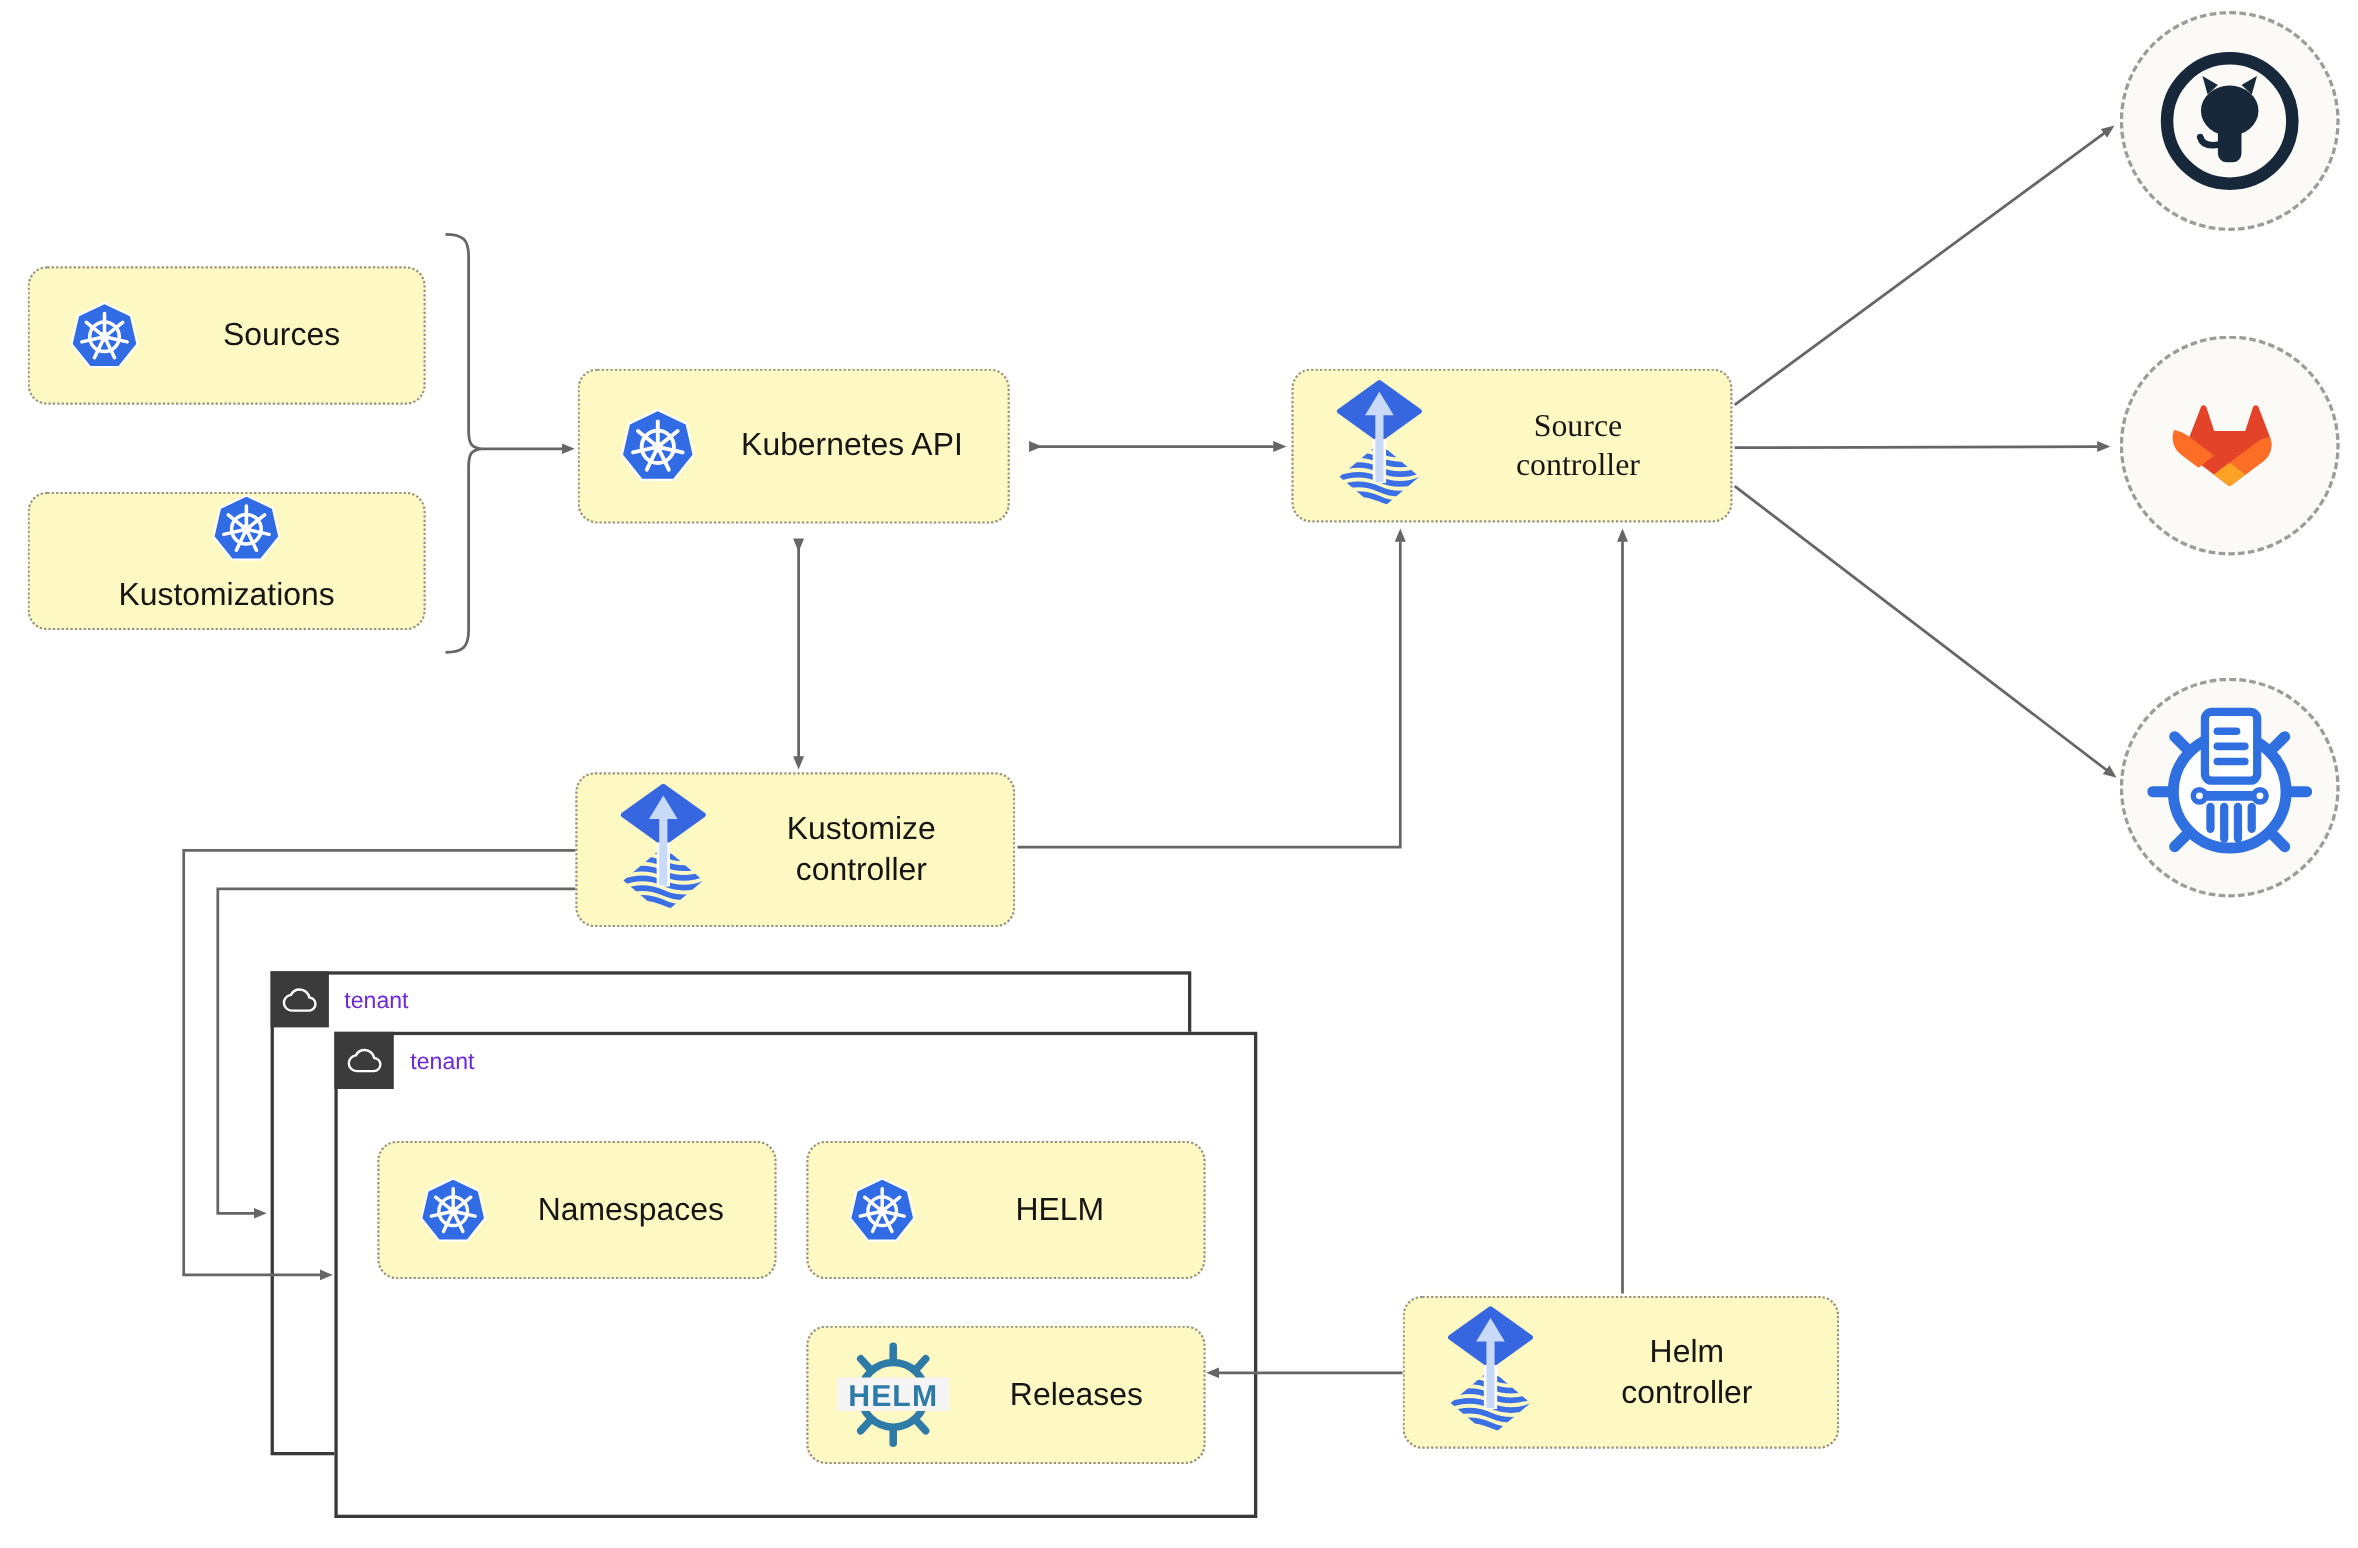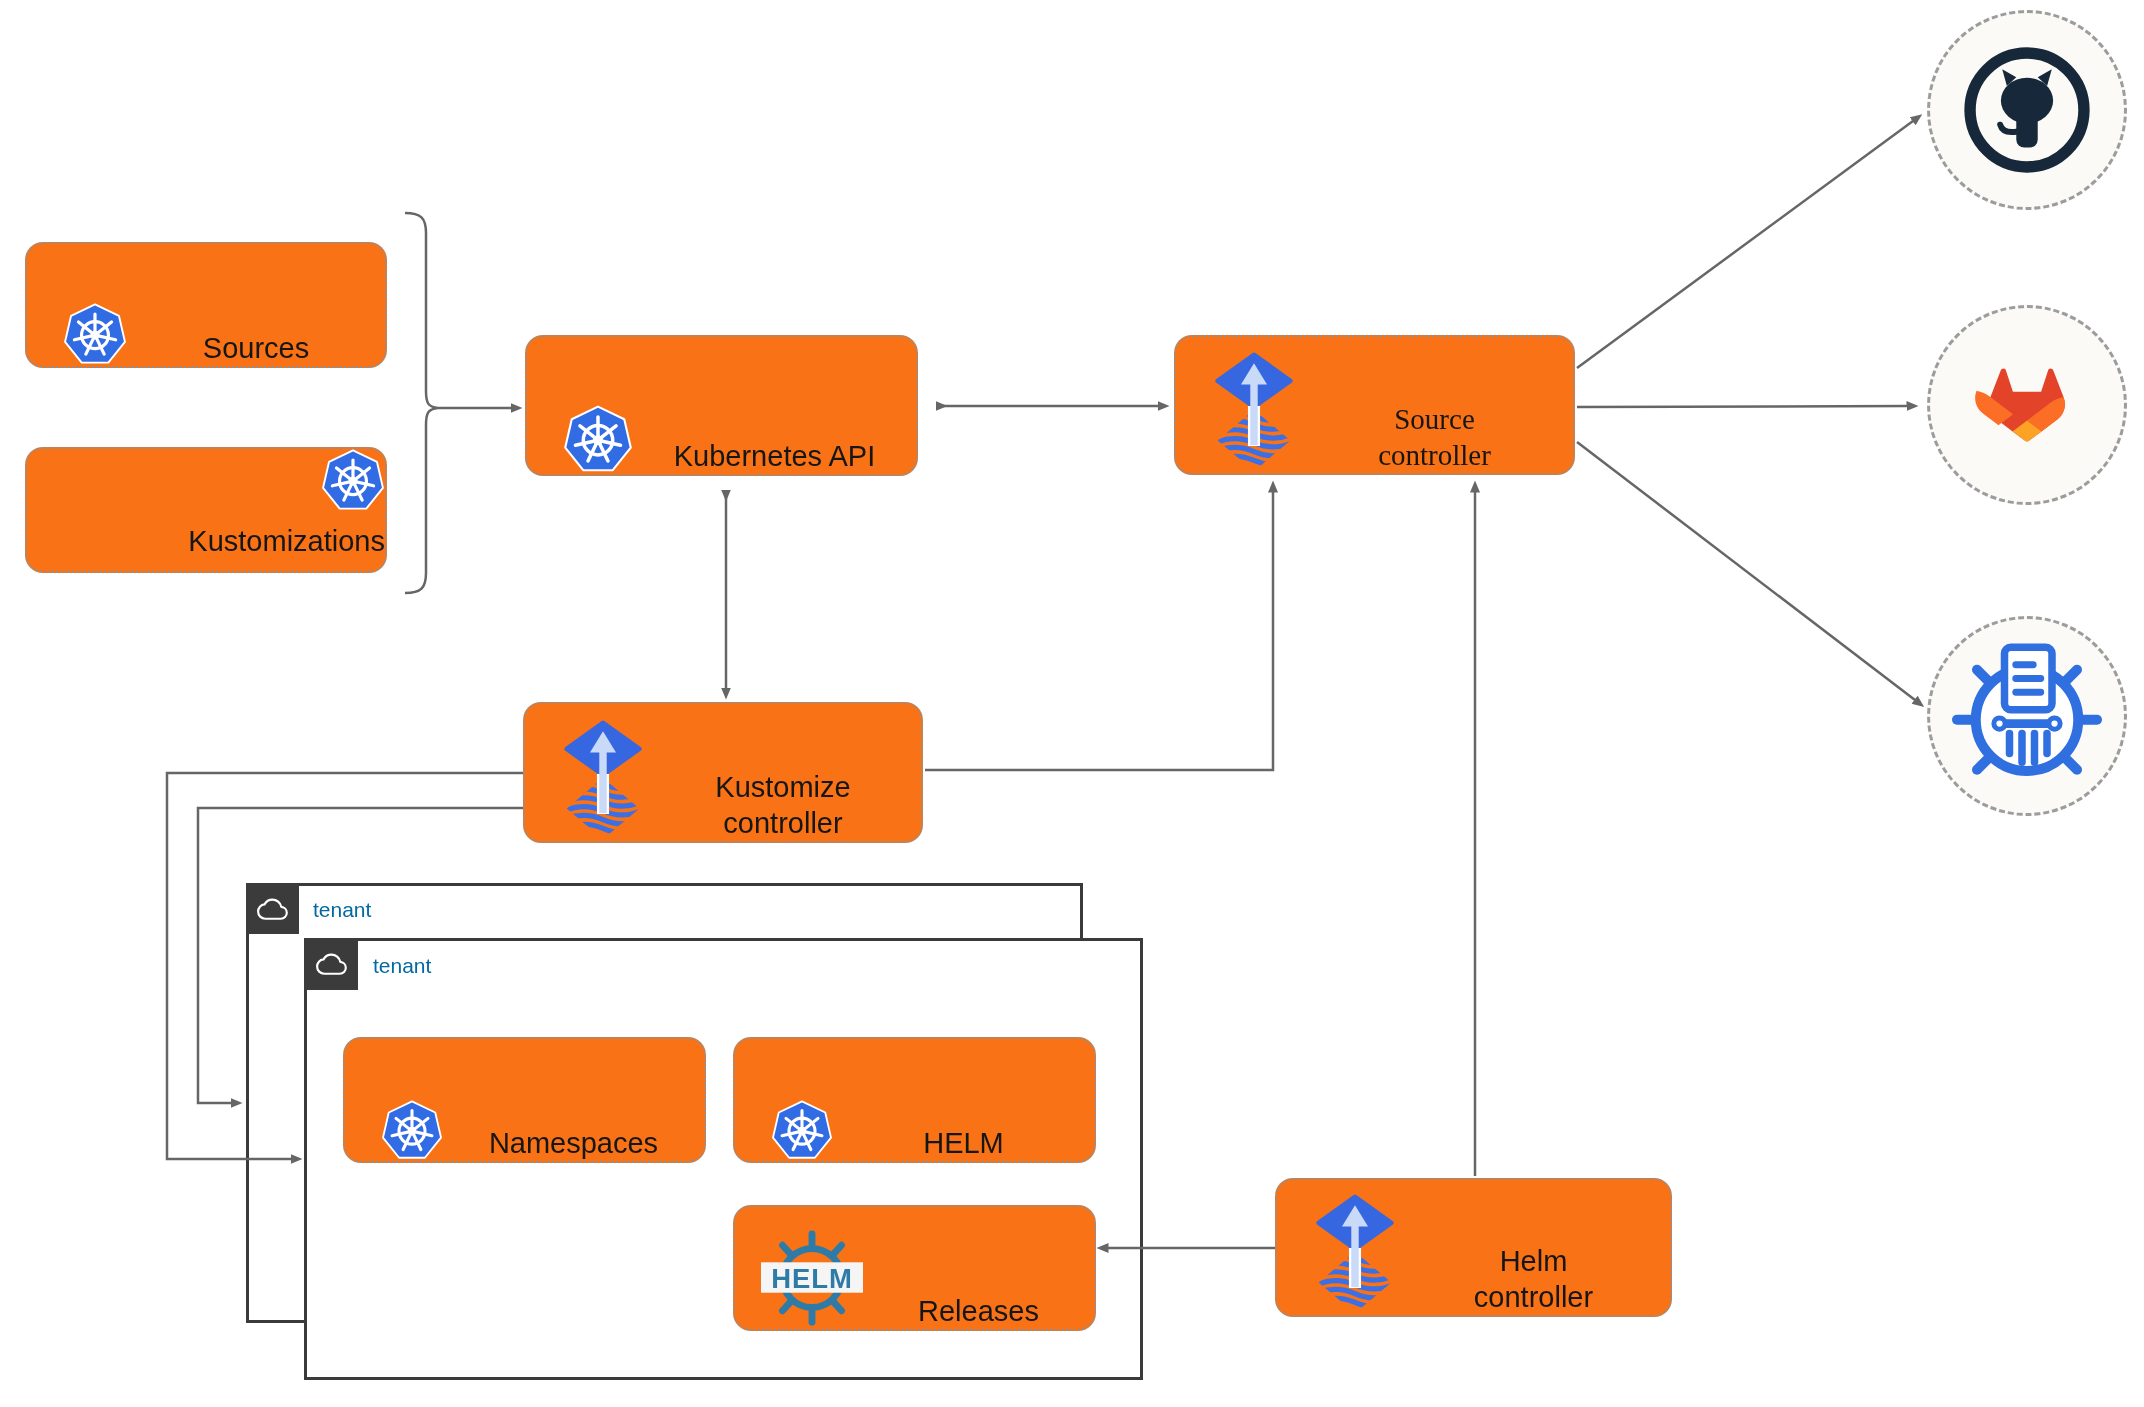--- a/index.html
+++ b/index.html
@@ -1,26 +1,26 @@
 <!DOCTYPE html>
 <html><head>
 <meta charset="utf-8">
 <style>
   html,body{margin:0;padding:0;background:#fff;}
   #stage{position:relative;width:2144px;height:1407px;background:#ffffff;
          font-family:"Liberation Sans",sans-serif;overflow:hidden;}
-  .node{position:absolute;background:#f97316;border:2px dotted #8f8f8f;border-radius:18px;
-        display:flex;align-items:flex-end;box-sizing:border-box;}
+  .node{position:absolute;background:#fef9c3;border:2px dotted #8f8f8f;border-radius:18px;
+        display:flex;align-items:center;box-sizing:border-box;}
   .node-label{flex:1;display:flex;justify-content:center;align-items:center;}
   .node-label span{font-size:29px;color:#161616;text-align:center;line-height:1.25;}
   .ctl span{max-width:190px;}
   .icon-wrap{margin-left:36px;display:flex;align-items:center;}
   .tenant{position:absolute;background:#ffffff;border:3px solid #3a3a3a;box-sizing:border-box;}
   .tenant-tab{position:absolute;background:#3b3b3b;display:flex;align-items:center;justify-content:center;}
-  .tenant-name{position:absolute;font-size:21px;color:#0369a1;}
+  .tenant-name{position:absolute;font-size:21px;color:#6d28d9;}
   .remote{position:absolute;width:200px;height:200px;border-radius:50%;
           border:3px dashed #9c9c9c;background:#fbfaf6;display:flex;align-items:center;
           justify-content:center;box-sizing:border-box;}
   svg{display:block;}
   #wires{position:absolute;left:0;top:0;pointer-events:none;}
 </style>
 </head>
 <body>
 
 <div id="stage">

